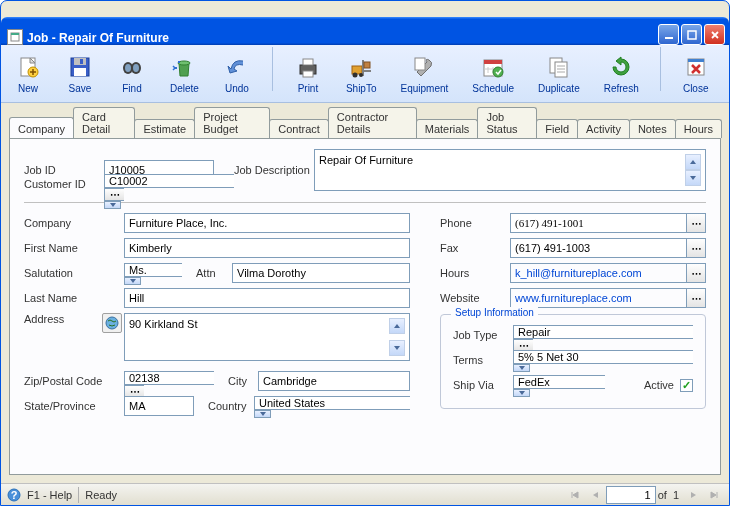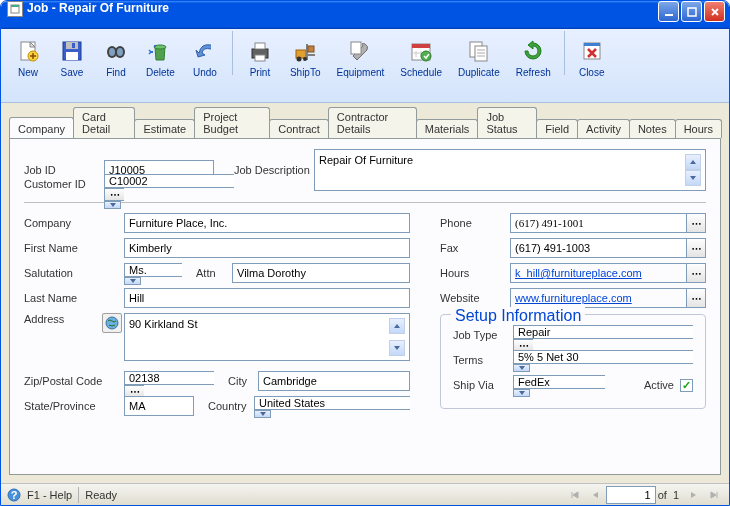--- a/index.html
+++ b/index.html
@@ -1,24 +1,24 @@
 <!DOCTYPE html>
 <html><head>
 <meta charset="utf-8">
 <style>
 * { box-sizing: border-box; font-family: Tahoma, Arial, sans-serif; font-size: 11px; }
 body { margin: 0; background: #fff; }
 .window { width: 730px; height: 506px; border: 1px solid #0054e3; background: #ece9d8; display: flex; flex-direction: column; border-radius: 7px 7px 0 0; overflow: hidden; }
-.titlebar { height: 28px; background: linear-gradient(to bottom, #3b8cff 0%, #0054e3 8%, #0054e3 92%, #003db0 100%); display: flex; align-items: flex-start; padding: 0 4px 0 6px; border-radius: 6px 6px 0 0; }
+.titlebar { height: 28px; background: linear-gradient(to bottom, #3b8cff 0%, #0054e3 8%, #0054e3 92%, #003db0 100%); display: flex; align-items: flex-end; padding: 0 4px 0 6px; border-radius: 6px 6px 0 0; margin-top: 16px; }
 .titlebar-icon { width: 16px; height: 16px; background: #fff; border: 1px solid #888; margin-right: 4px; display: flex; align-items: center; justify-content: center; }
 .titlebar-text { color: #fff; font-weight: bold; font-size: 12px; flex: 1; }
 .titlebar-btns { display: flex; gap: 2px; }
 .tb-btn { width: 21px; height: 21px; background: linear-gradient(to bottom, #7ba7e8, #2e66d0); border: 1px solid #fff; border-radius: 3px; color: #fff; display: flex; align-items: center; justify-content: center; cursor: pointer; font-weight: bold; font-size: 10px; }
 .tb-btn.close { background: linear-gradient(to bottom, #f08070, #d03020); }
-.toolbar { height: 74px; background: linear-gradient(to bottom, #e8f0ff 0%, #d4e4fb 100%); border-bottom: 1px solid #a8bfe0; display: flex; align-items: flex-start; padding: 2px 6px; gap: 2px; }
+.toolbar { height: 58px; background: linear-gradient(to bottom, #e8f0ff 0%, #d4e4fb 100%); border-bottom: 1px solid #a8bfe0; display: flex; align-items: flex-start; padding: 2px 6px; gap: 10px; }
 .tool-btn { display: flex; flex-direction: column; align-items: center; justify-content: center; padding: 2px 6px; height: 52px; min-width: 38px; cursor: pointer; border: 1px solid transparent; border-radius: 3px; }
 .tool-icon { width: 28px; height: 28px; display: flex; align-items: center; justify-content: center; margin-bottom: 2px; }
 .tool-btn span { font-size: 10px; color: #003399; }
 .tool-sep { width: 1px; height: 44px; background: #a8bfe0; margin: 0 4px; }
 .tabs { display: flex; align-items: flex-end; padding: 4px 8px 0 8px; background: #ece9d8; }
 .tab { padding: 3px 8px; border: 1px solid #919b9c; border-bottom: none; background: #f5f4ea; margin-right: -1px; cursor: pointer; border-radius: 3px 3px 0 0; font-size: 11px; color: #333; }
 .tab.active { background: #fcfcfe; padding-top: 5px; position: relative; z-index: 2; }
 .tab-body { flex: 1; background: #fcfcfe; border: 1px solid #919b9c; margin: 0 8px 8px 8px; padding: 10px 14px; position: relative; }
 .row { display: flex; align-items: center; margin-bottom: 5px; }
 label { color: #333; font-size: 11px; }
@@ -27,22 +27,22 @@
 .fld-combo input { border: 1px solid #7f9db9; border-right: none; height: 20px; padding: 0 4px; font-size: 11px; outline: none; flex: 1; min-width: 0; }
 .combo-btn { width: 17px; height: 20px; border: 1px solid #7f9db9; background: linear-gradient(to bottom, #e8f0ff, #c4d8f8); display: flex; align-items: center; justify-content: center; cursor: pointer; }
 .combo-btn svg { display: block; }
 .ellipsis-btn { width: 20px; height: 20px; border: 1px solid #7f9db9; background: linear-gradient(to bottom, #fefefe, #e4e4e4); display: flex; align-items: center; justify-content: center; cursor: pointer; font-weight: bold; letter-spacing: -1px; font-size: 10px; }
 hr.sep { border: none; border-top: 1px solid #c0c0c0; margin: 8px 0 10px 0; }
 .two-col { display: flex; gap: 30px; }
 .col { flex: 1; }
 .textarea-look { border: 1px solid #7f9db9; background: #fff; padding: 4px; position: relative; }
 .scroll-btn { width: 16px; height: 16px; background: linear-gradient(to bottom, #e8f0ff, #c4d8f8); border: 1px solid #c0d0e8; display: flex; align-items: center; justify-content: center; cursor: pointer; }
 .groupbox { border: 1px solid #c0c8d8; border-radius: 4px; padding: 10px 12px 8px 12px; position: relative; margin-top: 6px; }
-.groupbox-title { position: absolute; top: -8px; left: 10px; background: #fcfcfe; padding: 0 4px; color: #0046d5; font-size: 16px; }
-.link-input { border: 1px solid #7f9db9; height: 20px; padding: 0 4px; color: #0046d5; text-decoration: underline; display: flex; align-items: center; flex: 1; }
+.groupbox-title { position: absolute; top: -8px; left: 10px; background: #fcfcfe; padding: 0 4px; color: #0046d5; font-size: 10px; }
+.link-input { border: 1px solid #7f9db9; height: 20px; padding: 0 4px; color: #0046d5; display: flex; align-items: center; flex: 1; }
 .globe-btn { width: 20px; height: 20px; border: 1px solid #a0a0a0; background: #f0f0f0; display: flex; align-items: center; justify-content: center; cursor: pointer; border-radius: 2px; }
 .checkbox { width: 13px; height: 13px; border: 1px solid #7f9db9; background: #fff; display: inline-flex; align-items: center; justify-content: center; cursor: pointer; }
 .checkbox.checked::after { content: "✓"; color: #21a121; font-size: 11px; font-weight: bold; line-height: 1; }
 .statusbar { height: 22px; background: linear-gradient(to bottom, #f4f4f0, #e1ded0); border-top: 1px solid #c0c0c0; display: flex; align-items: center; padding: 0 6px; gap: 6px; font-size: 11px; color: #333; }
 .status-sep { width: 1px; height: 16px; background: #b0b0b0; }
 .pager { margin-left: auto; display: flex; align-items: center; gap: 2px; }
 .pager-btn { width: 18px; height: 16px; display: flex; align-items: center; justify-content: center; cursor: pointer; color: #666; }
 .pager-input { width: 50px; height: 18px; border: 1px solid #7f9db9; text-align: right; padding: 0 4px; font-size: 11px; }
 </style>
 </head>

